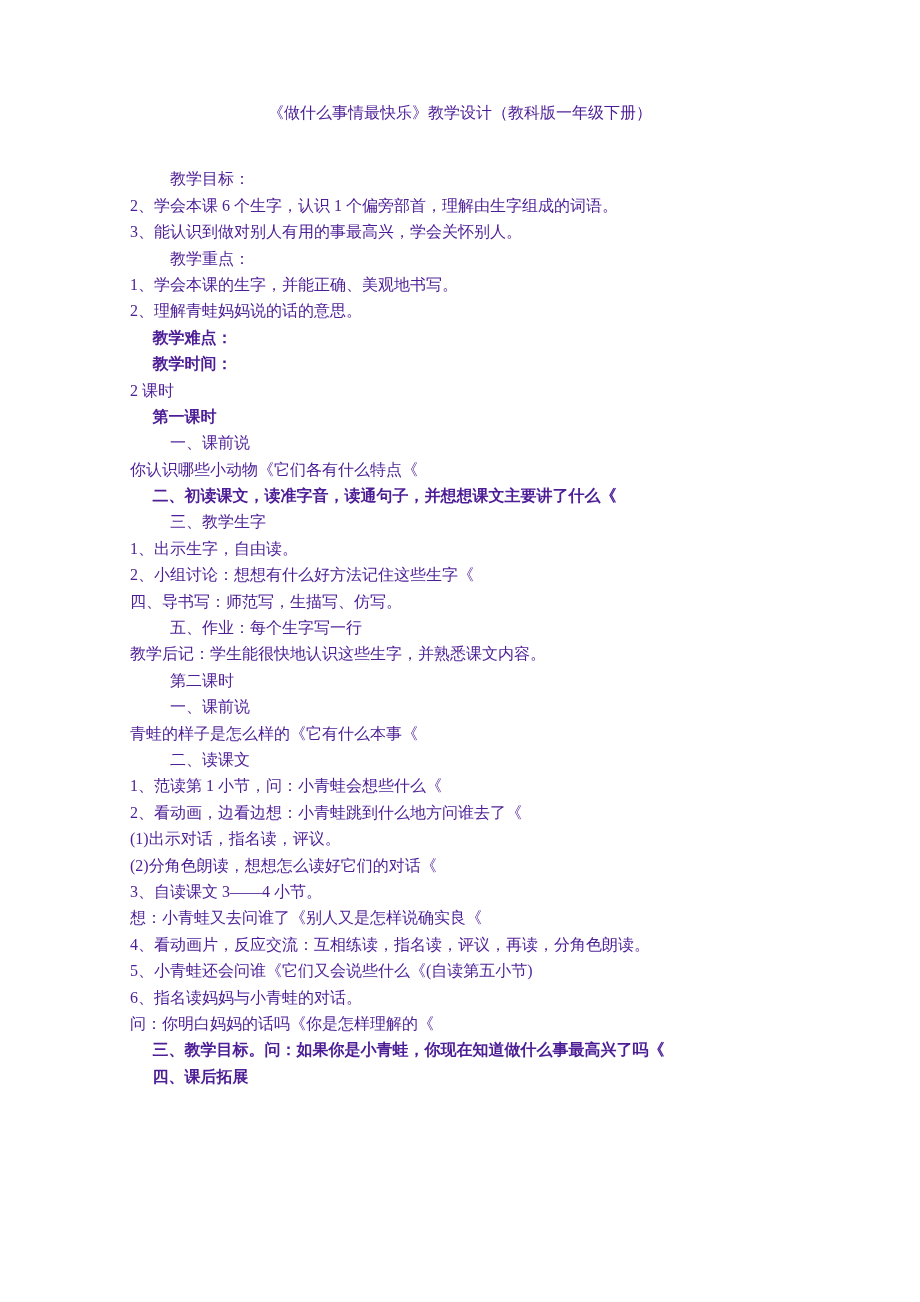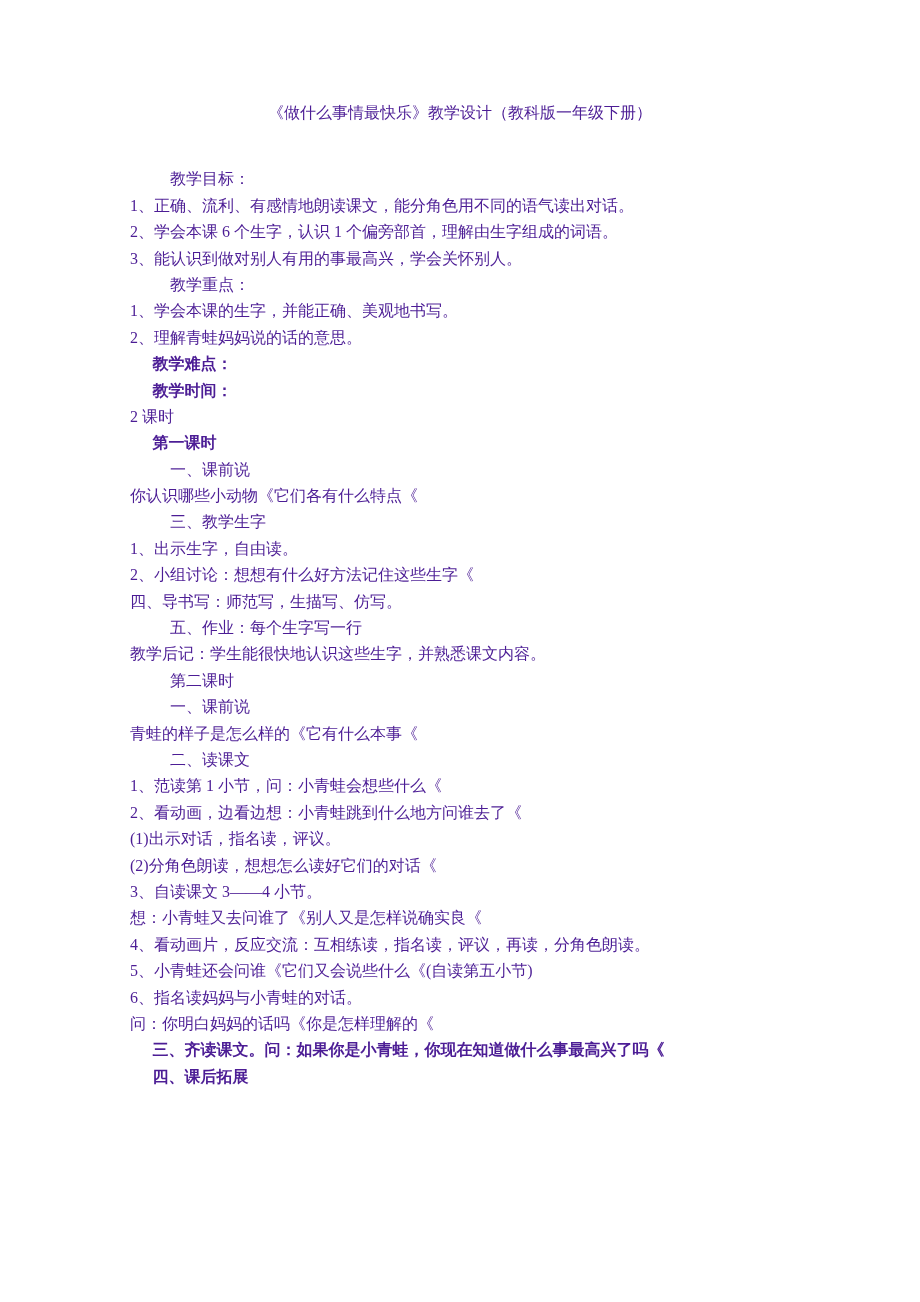--- a/index.html
+++ b/index.html
@@ -25,36 +25,36 @@
   .line { white-space: pre-wrap; }
 </style>
 </head>
 <body>
 
 <div class="page">
 
   <div class="title">《做什么事情最快乐》教学设计（教科版一年级下册）</div>
 
   <div class="line indent-1">教学目标：</div>
-  <div class="line">1、正确、流利、有感情地朗读课文，能分角色用不同的语气读出对话。</div>
   <div class="line">2、学会本课 6 个生字，认识 1 个偏旁部首，理解由生字组成的词语。</div>
   <div class="line">3、能认识到做对别人有用的事最高兴，学会关怀别人。</div>
 
   <div class="line indent-1">教学重点：</div>
   <div class="line">1、学会本课的生字，并能正确、美观地书写。</div>
   <div class="line">2、理解青蛙妈妈说的话的意思。</div>
 
   <div class="line indent-half">教学难点：</div>
 
   <div class="line indent-half">教学时间：</div>
   <div class="line">2 课时</div>
 
   <div class="line indent-half">第一课时</div>
   <div class="line indent-1">一、课前说</div>
   <div class="line">你认识哪些小动物《它们各有什么特点《</div>
+  <div class="line indent-half">二、初读课文，读准字音，读通句子，并想想课文主要讲了什么《</div>
   <div class="line indent-1">三、教学生字</div>
   <div class="line">1、出示生字，自由读。</div>
   <div class="line">2、小组讨论：想想有什么好方法记住这些生字《</div>
   <div class="line">四、导书写：师范写，生描写、仿写。</div>
   <div class="line indent-1">五、作业：每个生字写一行</div>
   <div class="line">教学后记：学生能很快地认识这些生字，并熟悉课文内容。</div>
 
   <div class="line indent-1">第二课时</div>
   <div class="line indent-1">一、课前说</div>
   <div class="line">青蛙的样子是怎么样的《它有什么本事《</div>
@@ -62,16 +62,16 @@
   <div class="line">1、范读第 1 小节，问：小青蛙会想些什么《</div>
   <div class="line">2、看动画，边看边想：小青蛙跳到什么地方问谁去了《</div>
   <div class="line">(1)出示对话，指名读，评议。</div>
   <div class="line">(2)分角色朗读，想想怎么读好它们的对话《</div>
   <div class="line">3、自读课文 3——4 小节。</div>
   <div class="line">想：小青蛙又去问谁了《别人又是怎样说确实良《</div>
   <div class="line">4、看动画片，反应交流：互相练读，指名读，评议，再读，分角色朗读。</div>
   <div class="line">5、小青蛙还会问谁《它们又会说些什么《(自读第五小节)</div>
   <div class="line">6、指名读妈妈与小青蛙的对话。</div>
   <div class="line">问：你明白妈妈的话吗《你是怎样理解的《</div>
-  <div class="line indent-half">三、齐读课文。问：如果你是小青蛙，你现在知道做什么事最高兴了吗《</div>
+  <div class="line indent-half">三、教学目标。问：如果你是小青蛙，你现在知道做什么事最高兴了吗《</div>
   <div class="line indent-half">四、课后拓展</div>
 
 </div>
 
 </body></html>

